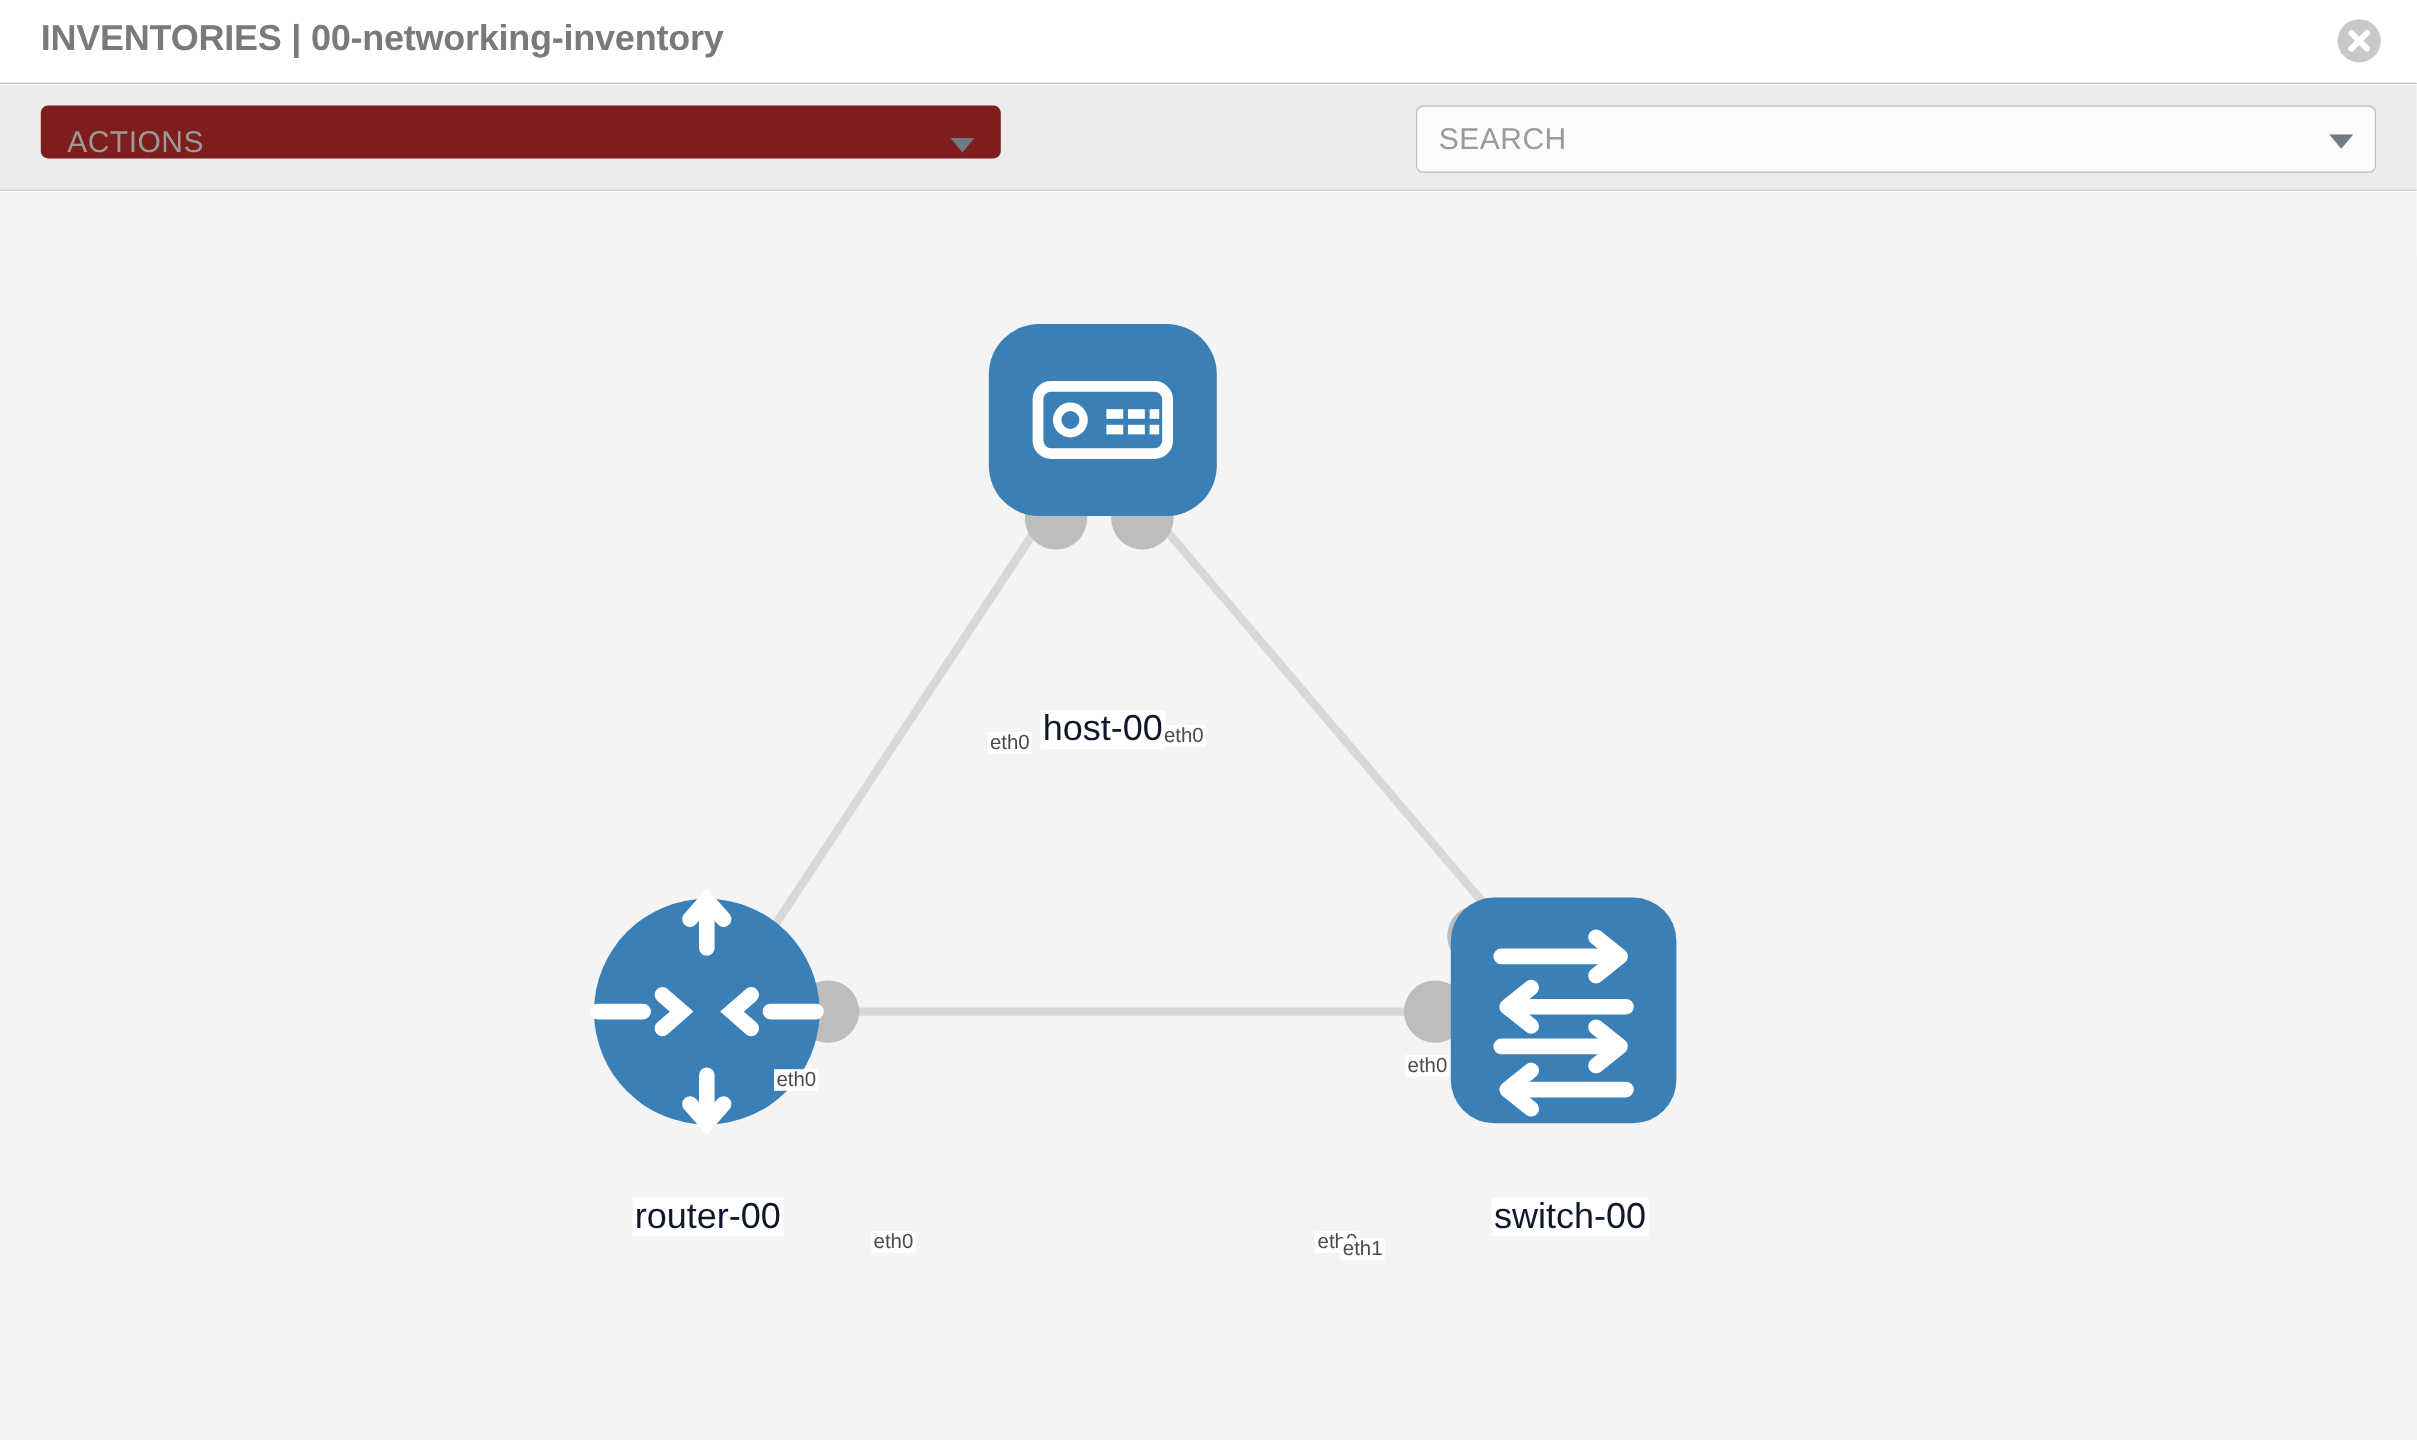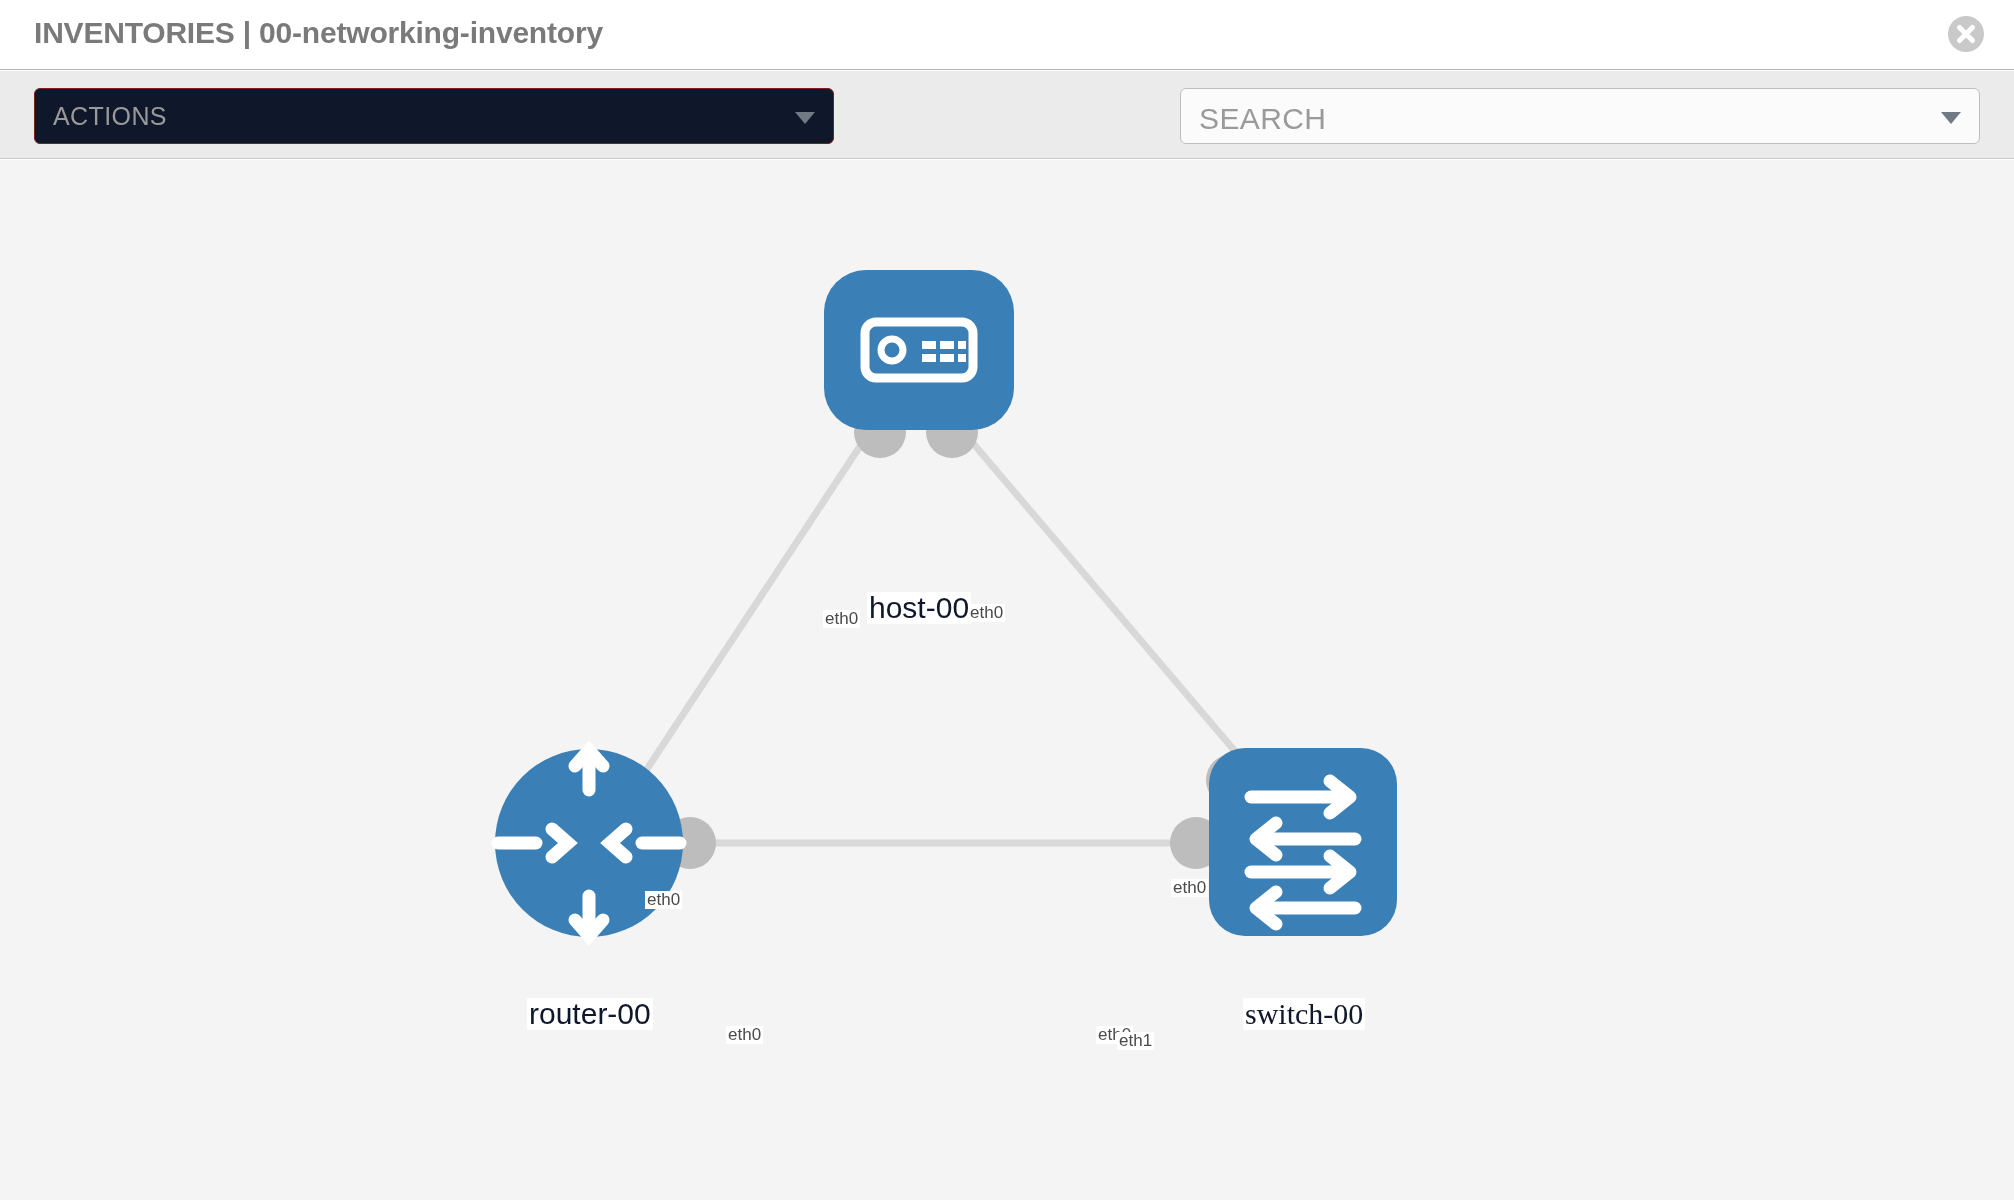--- a/index.html
+++ b/index.html
@@ -37,23 +37,23 @@
 
   
   .toolbar {
     position: absolute; left: 0; top: 71px;
     width: 2014px; height: 88px;
     background: #ebebeb;
     border-bottom: 1px solid #c8c8c8;
   }
   .actions-select {
     position: absolute; left: 34px; top: 17px;
-    width: 800px; height: 56px;
-    background: #0f172a;
-    border: 1px solid #7f1d1d;
+    width: 800px; height: 44px;
+    background: #7f1d1d;
+    border: 4px solid #7f1d1d;
     border-radius: 6px;
     cursor: pointer;
   }
   .actions-label {
     position: absolute; left: 18px; top: 13px;
     font-size: 25px; color: #9a9a9a;
     font-stretch: condensed;
     letter-spacing: 0.4px;
   }
   .caret {
@@ -75,21 +75,21 @@
   .search-box {
     position: absolute; left: 1180px; top: 17px;
     width: 800px; height: 56px;
     background: #fbfbfb;
     border: 1px solid #bdbdbd;
     border-radius: 6px;
     cursor: text;
   }
   .search-label {
     position: absolute; left: 18px; top: 13px;
-    font-size: 30px; color: #9a9a9a;
+    font-size: 25px; color: #9a9a9a;
     font-stretch: condensed;
     letter-spacing: 0.4px;
   }
 
   
   .canvas {
     position: absolute; left: 0; top: 160px;
     width: 2014px; height: 1040px;
     background: #f4f4f4;
     overflow: hidden;
@@ -218,21 +218,21 @@
           <path d="M1251 712 L1348 712"></path>
           <path d="M1330 696 L1350 712 L1330 728"></path>
           <path d="M1355 748 L1258 748"></path>
           <path d="M1276 732 L1256 748 L1276 764"></path>
         </g>
       </g>
     </svg>
 
     <div class="node-label" style="left:867px; top:432px;">host-00</div>
     <div class="node-label" style="left:527px; top:838px;">router-00</div>
-    <div class="node-label" style="left:1243px; top:838px;font-family:Liberation Serif, serif;">switch-00</div>
+    <div class="node-label" style="left:1243px; top:838px;">switch-00</div>
 
     <div class="iface-label" style="left:823px;  top:450px;">eth0</div>
     <div class="iface-label" style="left:968px;  top:444px;">eth0</div>
     <div class="iface-label" style="left:645px;  top:731px;">eth0</div>
     <div class="iface-label" style="left:1171px; top:719px;">eth0</div>
     <div class="iface-label" style="left:726px;  top:866px;">eth0</div>
     <div class="iface-label" style="left:1096px; top:866px;">eth0</div>
     <div class="iface-label" style="left:1117px; top:872px;">eth1</div>
 
   </div>

